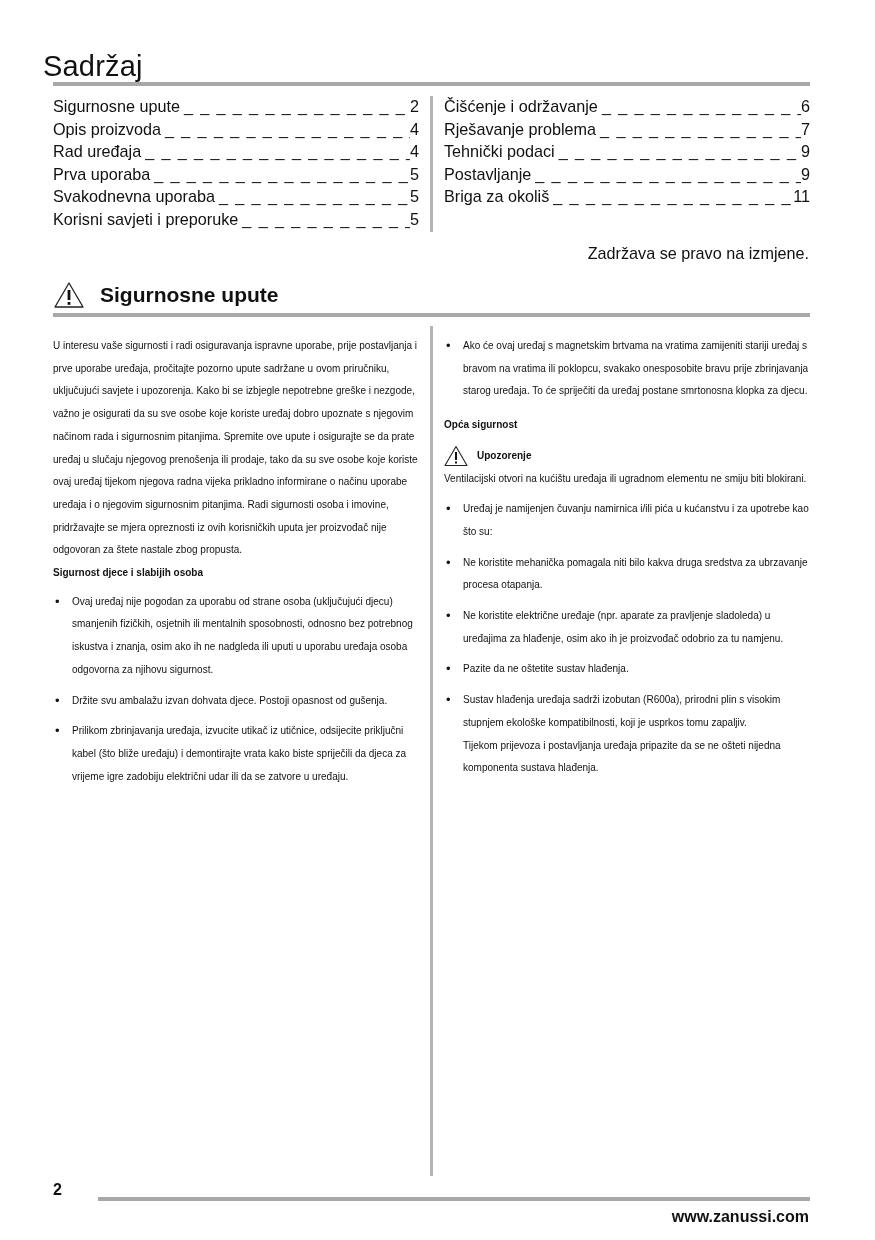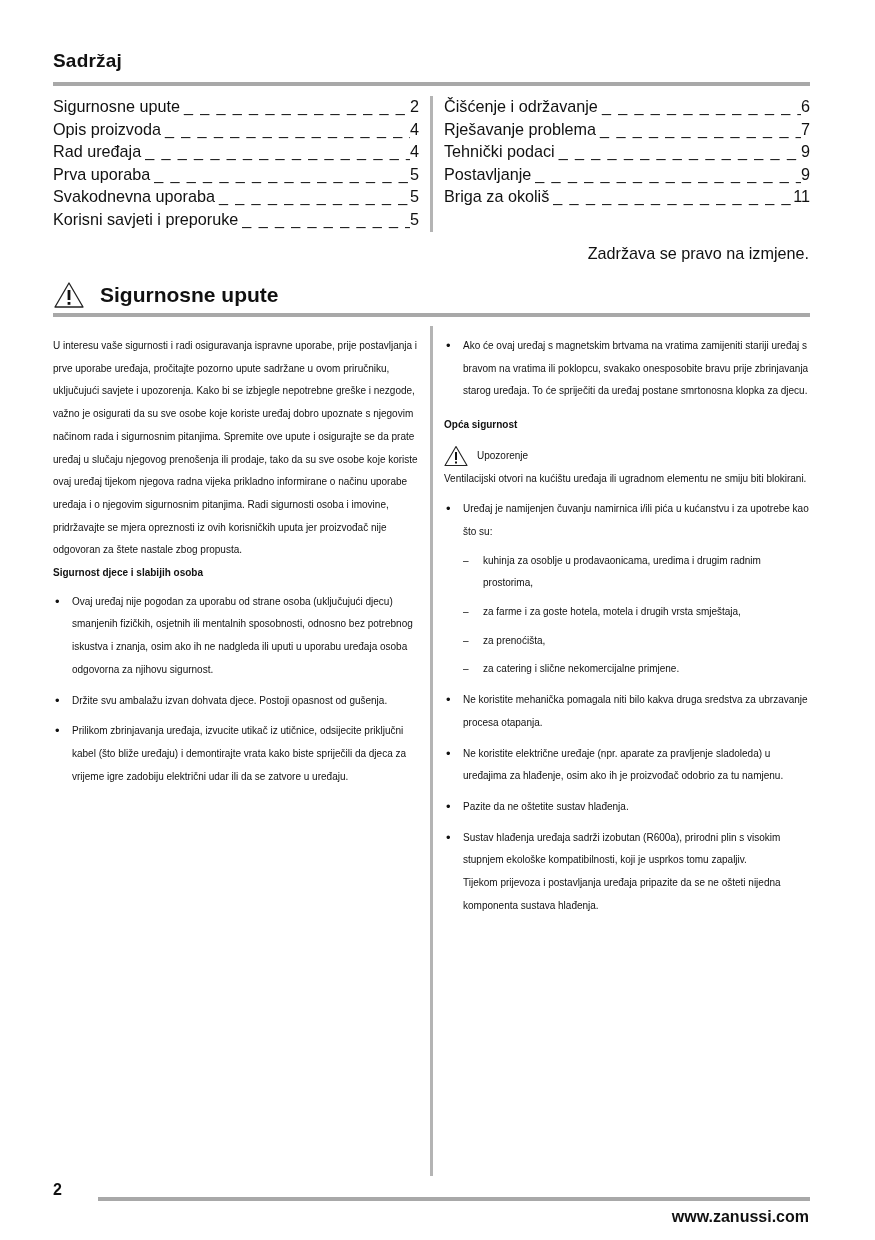--- a/index.html
+++ b/index.html
@@ -2,21 +2,21 @@
 <html><head>
   <meta charset="utf-8">
   <style>
     html, body { margin: 0; padding: 0; background: #ffffff; }
     body {
       width: 875px; height: 1240px; position: relative; overflow: hidden;
       font-family: "Liberation Sans", sans-serif; color: #111111;
     }
     .abs { position: absolute; }
     .h1 {
-      left: 53px; top: 50px; font-size: 19px; font-weight: bold; letter-spacing: 0.2px;
+      left: 43px; top: 50px; font-size: 29px; font-weight: normal; letter-spacing: 0.2px;
     }
     .rule {
       position: absolute; background: #a8a8a8; height: 4px;
     }
     .vrule { position: absolute; background: #b4b4b4; width: 3px; }
     .toc { position: absolute; font-size: 16.2px; line-height: 22.6px; }
     .toc-row { display: flex; white-space: nowrap; }
     .toc-row .lbl { flex: 0 0 auto; }
     .toc-row .dash { flex: 1 1 auto; overflow: hidden; padding: 0 4px; letter-spacing: 1.4px; }
     .toc-row .pg { flex: 0 0 auto; text-align: right; }
@@ -25,21 +25,21 @@
     .warn-icon { position: absolute; }
     .col { position: absolute; font-size: 10px; line-height: 22.7px; }
     .col p { margin: 0; }
     .sub { font-weight: bold; margin-top: 8px; }
     ul.b { list-style: none; margin: 0; padding: 0; }
     ul.b > li { position: relative; padding-left: 19px; margin-top: 8px; }
     ul.b > li::before { content: "•"; position: absolute; left: 2px; top: 0; font-size: 13px; }
     ul.d { list-style: none; margin: 0; padding: 0; }
     ul.d > li { position: relative; padding-left: 20px; margin-top: 6px; }
     ul.d > li::before { content: "–"; position: absolute; left: 0; top: 0; }
-    .warn-row { display: flex; align-items: center; margin-top: 8px; font-weight: normal; }
+    .warn-row { display: flex; align-items: center; margin-top: 8px; font-weight: bold; }
     .warn-row svg { margin-right: 9px; }
     .footer-page { position: absolute; left: 53px; top: 1181px; font-size: 16px; font-weight: bold; }
     .footer-url { position: absolute; right: 66px; top: 1176px; font-size: 16px; font-weight: bold; margin-top: 32px; }
   </style>
 </head>
 <body>
 
 <div class="abs h1">Sadržaj</div>
 <div class="rule" style="left:53px; top:82px; width:757px;"></div>
 
@@ -140,26 +140,20 @@
       <path d="M12 1.5 L23 20.5 L1 20.5 Z" fill="none" stroke="#222" stroke-width="1.1" stroke-linejoin="round"></path>
       <rect x="11" y="7" width="2" height="8" fill="#111"></rect>
       <rect x="11" y="16.5" width="2" height="2" fill="#111"></rect>
     </svg>
     <span>Upozorenje</span>
   </div>
   <p style="margin-top:0;">Ventilacijski otvori na kućištu uređaja ili ugradnom elementu ne smiju biti blokirani.</p>
   <ul class="b">
     <li>
       <span>Uređaj je namijenjen čuvanju namirnica i/ili pića u kućanstvu i za upotrebe kao što su:</span>
-      <ul class="d">
-        <li>kuhinja za osoblje u prodavaonicama, uredima i drugim radnim prostorima,</li>
-        <li>za farme i za goste hotela, motela i drugih vrsta smještaja,</li>
-        <li>za prenoćišta,</li>
-        <li>za catering i slične nekomercijalne primjene.</li>
-      </ul>
     </li>
     <li><span>Ne koristite mehanička pomagala niti bilo kakva druga sredstva za ubrzavanje procesa otapanja.</span></li>
     <li><span>Ne koristite električne uređaje (npr. aparate za pravljenje sladoleda) u uređajima za hlađenje, osim ako ih je proizvođač odobrio za tu namjenu.</span></li>
     <li><span>Pazite da ne oštetite sustav hlađenja.</span></li>
     <li>
       <span>Sustav hlađenja uređaja sadrži izobutan (R600a), prirodni plin s visokim stupnjem ekološke kompatibilnosti, koji je usprkos tomu zapaljiv.</span><br>
       <span>Tijekom prijevoza i postavljanja uređaja pripazite da se ne ošteti nijedna komponenta sustava hlađenja.</span>
     </li>
   </ul>
 </div>

